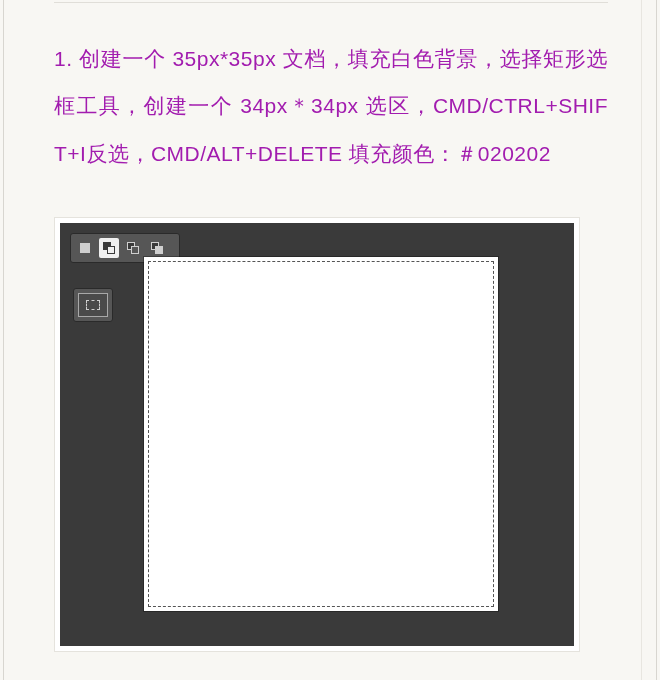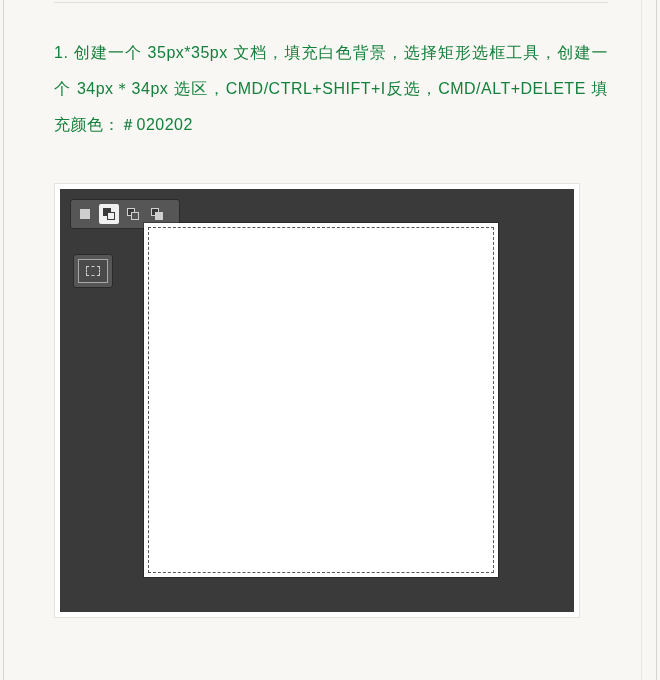--- a/index.html
+++ b/index.html
@@ -42,23 +42,23 @@
     .content-wrap {
       width: 100%;
       padding: 0 44px 0 46px;
     }
     .top-divider {
       height: 1px;
       background: #e0ded8;
       margin: 2px 0 32px 0;
     }
     .instruction-text {
-      font-size: 16px;
+      font-size: 21px;
       line-height: 2.25;
-      color: #15803d;
+      color: #a21caf;
       letter-spacing: 0.5px;
       text-align: justify;
       word-break: break-all;
     }
     .figure-box {
       margin-top: 40px;
       width: 526px;
       background: #fff;
       border: 1px solid #e5e3dd;
       padding: 5px;

